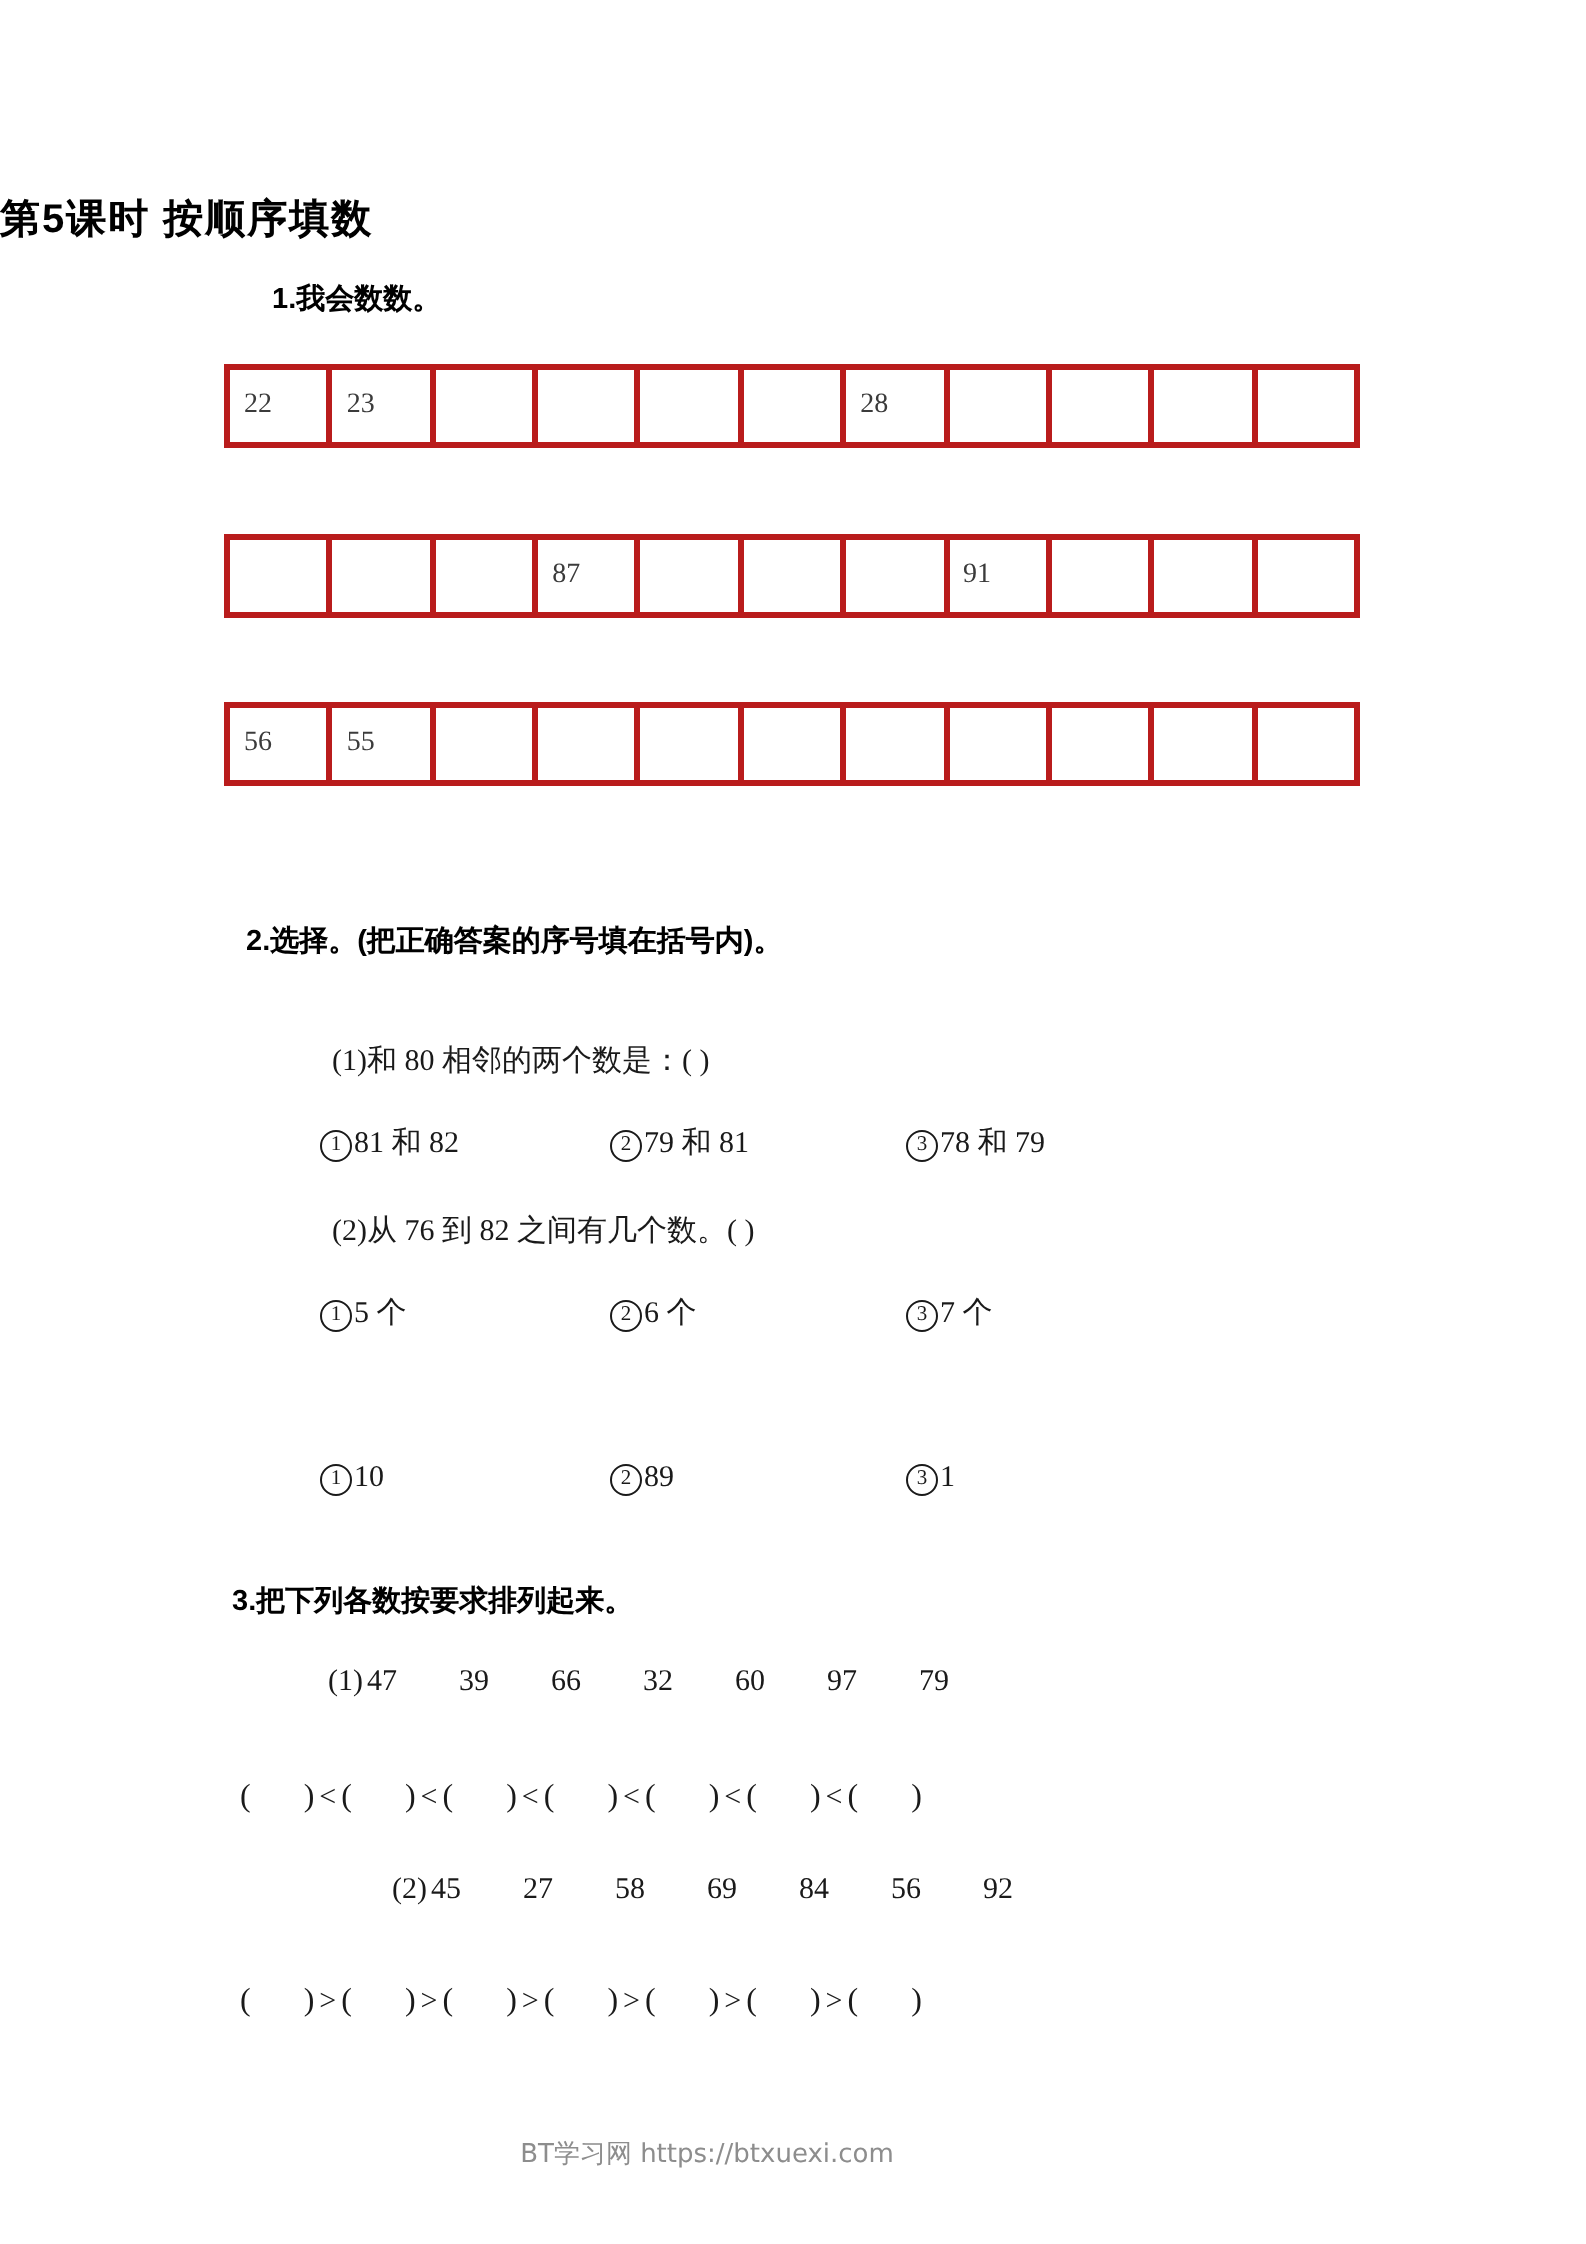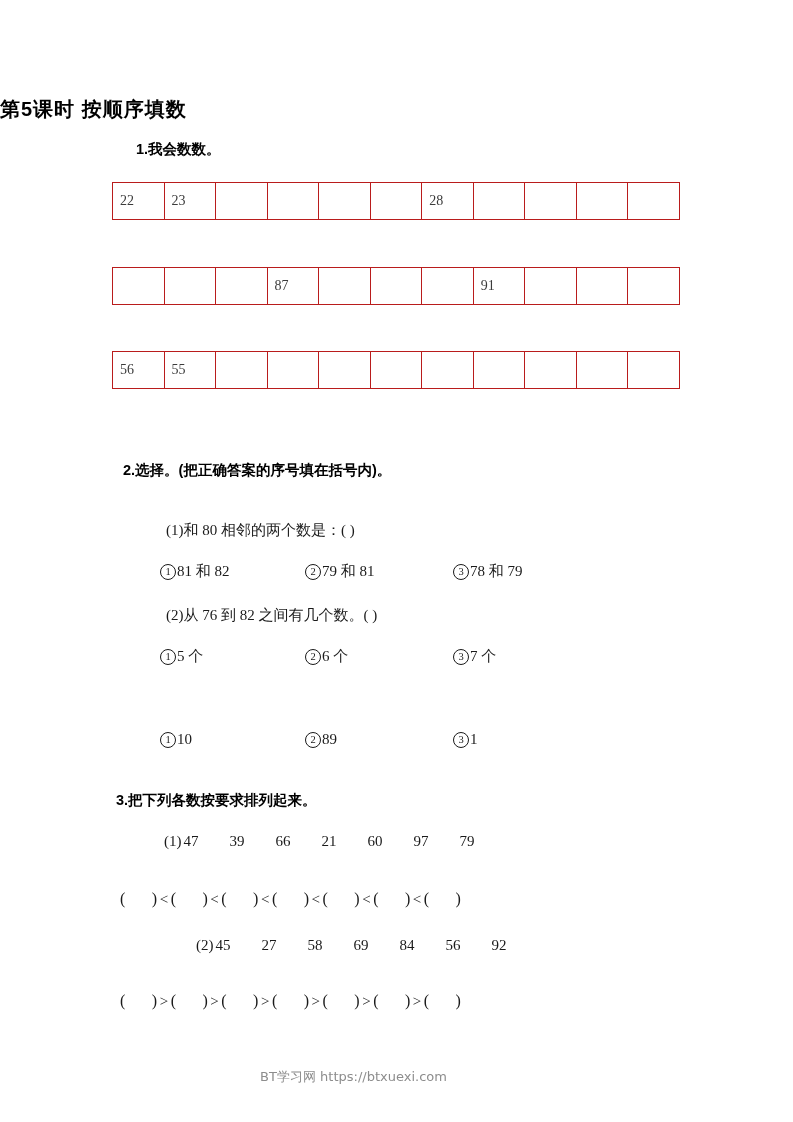--- a/index.html
+++ b/index.html
@@ -50,21 +50,21 @@
 
   
   .count-table {
     position: absolute;
     left: 112px;
     width: 568px;
     border-collapse: collapse;
     table-layout: fixed;
   }
   .count-table td {
-    border: 1px solid #b91c1c;
+    border: 3px solid #b91c1c;
     height: 36px;
     padding: 0 0 0 7px;
     font-size: 14px;
     color: #3b3b3b;
     font-family: "Liberation Serif", "DejaVu Serif", serif;
     vertical-align: middle;
   }
   .tbl-1 { top: 182px; }
   .tbl-2 { top: 267px; }
   .tbl-3 { top: 351px; }
@@ -231,21 +231,21 @@
 
   <div class="opt-row opt-3">
     <span class="opt opt-a"><span class="circled">1</span><span>10</span></span>
     <span class="opt opt-b"><span class="circled">2</span><span>89</span></span>
     <span class="opt opt-c"><span class="circled">3</span><span>1</span></span>
   </div>
 
   <div class="sec-heading sec-3">3.把下列各数按要求排列起来。</div>
 
   <div class="num-row nums-1">
-    <span class="lbl">(1)</span><span class="n">47</span><span class="n">39</span><span class="n">66</span><span class="n">21</span><span class="n">60</span><span class="n">97</span><span class="n">79</span>
+    <span class="lbl">(1)</span><span class="n">47</span><span class="n">39</span><span class="n">66</span><span class="n">32</span><span class="n">60</span><span class="n">97</span><span class="n">79</span>
   </div>
 
   <div class="blank-row blanks-1">
     <span class="pair">(<span class="gap"></span>)</span><span class="op">&lt;</span><span class="pair">(<span class="gap"></span>)</span><span class="op">&lt;</span><span class="pair">(<span class="gap"></span>)</span><span class="op">&lt;</span><span class="pair">(<span class="gap"></span>)</span><span class="op">&lt;</span><span class="pair">(<span class="gap"></span>)</span><span class="op">&lt;</span><span class="pair">(<span class="gap"></span>)</span><span class="op">&lt;</span><span class="pair">(<span class="gap"></span>)</span>
   </div>
 
   <div class="num-row nums-2">
     <span class="lbl">(2)</span><span class="n">45</span><span class="n">27</span><span class="n">58</span><span class="n">69</span><span class="n">84</span><span class="n">56</span><span class="n">92</span>
   </div>
 

